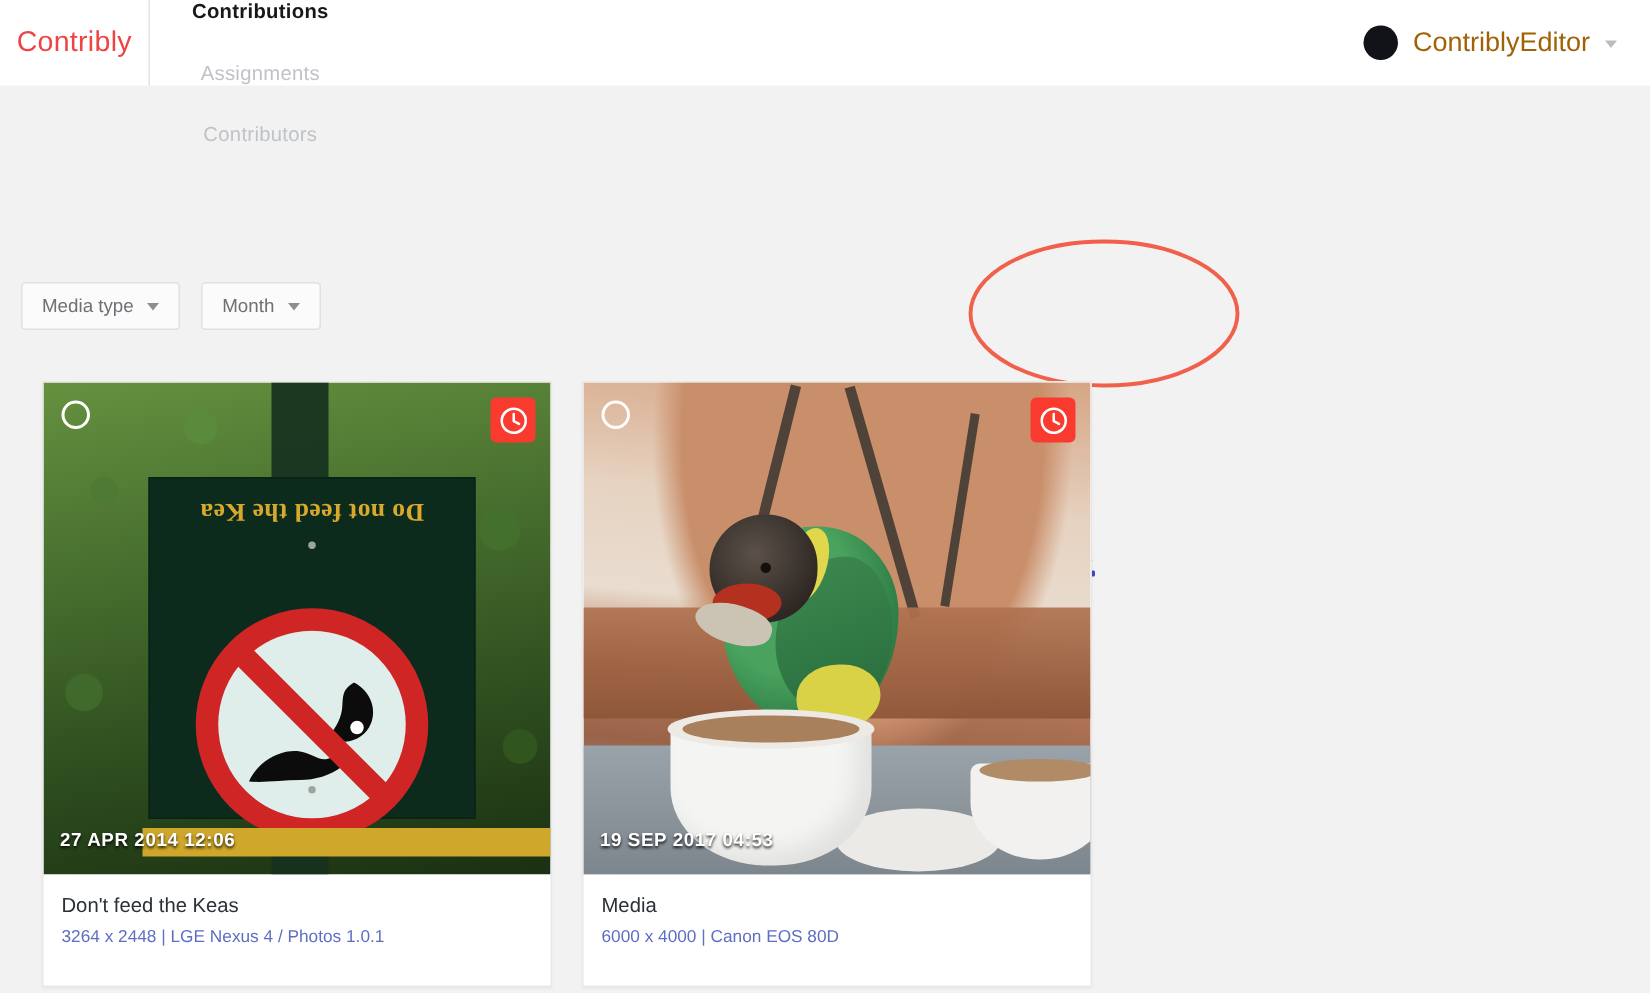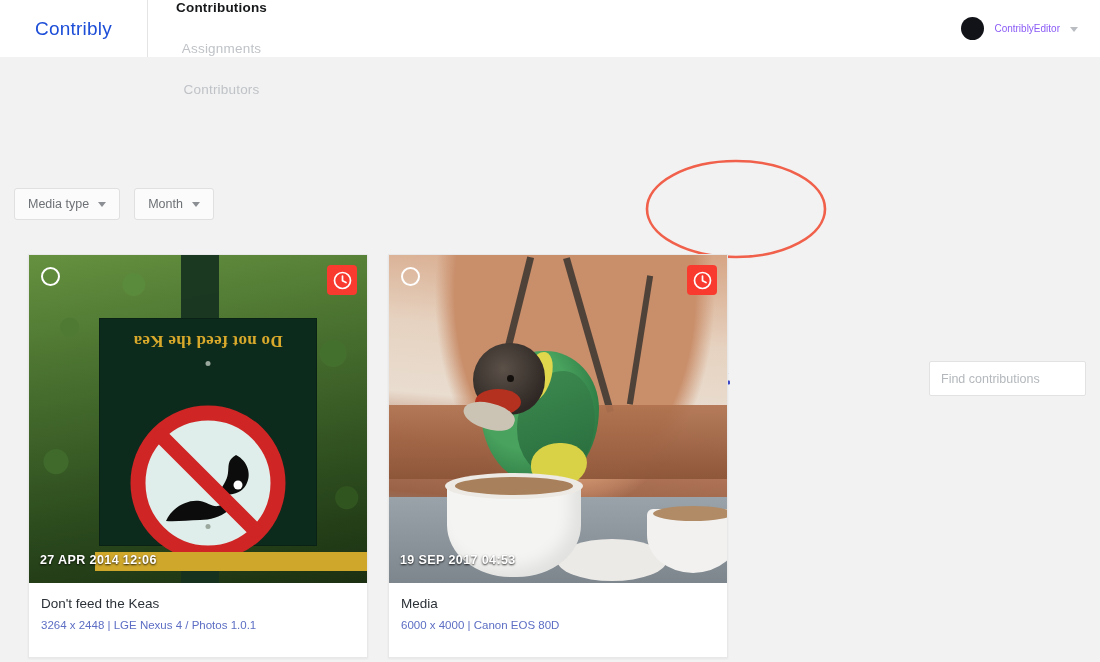--- a/index.html
+++ b/index.html
@@ -10,33 +10,33 @@
     overflow: hidden;
   }
   .page { position: relative; width: 1100px; height: 662px; background: #f2f2f2; }
 
   
   .topnav {
     position: absolute; left: 0; top: 0; width: 1100px; height: 57px;
     background: #ffffff; display: flex; align-items: center;
   }
   .brand {
-    width: 148px; height: 57px; display: flex; align-items: center;
+    width: 100px; height: 57px; display: flex; align-items: center;
     justify-content: center; border-right: 1px solid #e4e4e4;
-    color: #1d4ed8; font-size: 19px; letter-spacing: .2px;
+    color: #ef4444; font-size: 19px; letter-spacing: .2px;
   }
   .navlinks { display: flex; align-items: center; gap: 26px; margin-left: 28px; height: 57px; flex-direction: column; }
   .navlink { font-size: 13.5px; color: #bfc3c7; letter-spacing: .2px; cursor: pointer; }
   .navlink.active { color: #16181a; font-weight: bold; }
   .userbox {
     position: absolute; right: 22px; top: 0; height: 57px;
     display: flex; align-items: center; gap: 10px; cursor: pointer;
   }
   .avatar { width: 23px; height: 23px; border-radius: 50%; background: #111318; }
-  .username { font-size: 10px; color: #8b5cf6; }
+  .username { font-size: 18px; color: #a16207; }
   .caret-down {
     width: 0; height: 0; border-left: 4.5px solid transparent;
     border-right: 4.5px solid transparent; border-top: 5px solid #b9bdc2; margin-top: 2px;
   }
 
   
   .banner {
     position: absolute; left: 14px; top: 63px; width: 1072px; height: 107px;
     background: #252c58;
   }
@@ -279,23 +279,20 @@
     <div class="dlwrap">
       <svg width="19" height="19" viewBox="0 0 19 19">
         <g fill="#3d47c8">
           <rect x="7.6" y="0.5" width="3.8" height="8"></rect>
           <path d="M3.6 7.4 L9.5 13.6 L15.4 7.4 Z"></path>
           <rect x="2" y="14.4" width="15" height="4" rx="1"></rect>
         </g>
       </svg>
     </div>
 
-    <div class="searchbox">
-      <input type="text" placeholder="Find contributions" style="">
-    </div>
   </div>
 
   <svg class="annot" width="186" height="104" viewBox="0 0 186 104">
     <ellipse cx="93" cy="52" rx="89" ry="48" fill="none" stroke="#f0604a" stroke-width="2.6"></ellipse>
   </svg>
 
   <div class="cards">
 
     <div class="card">
       <div class="card-media">

